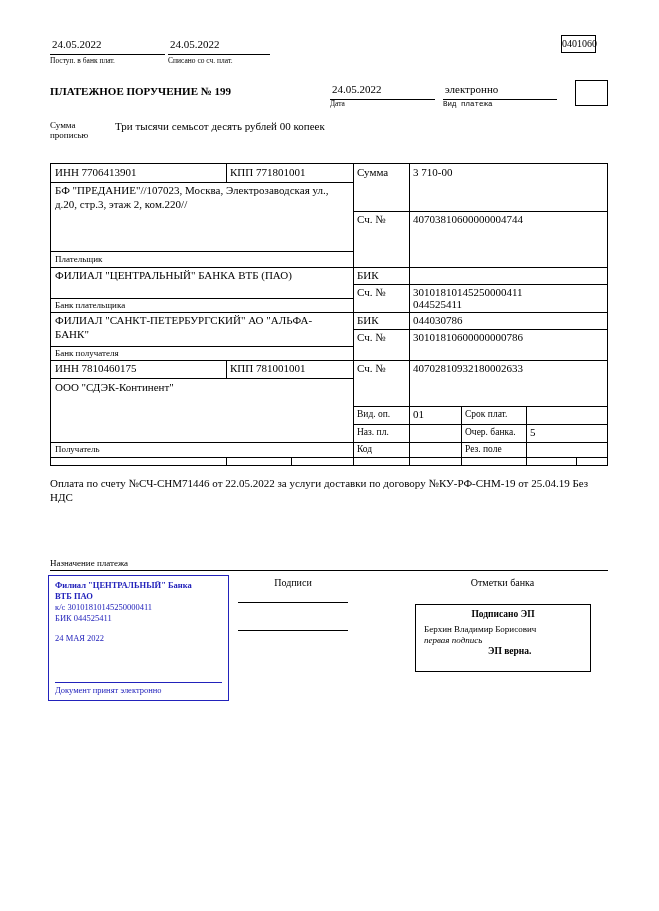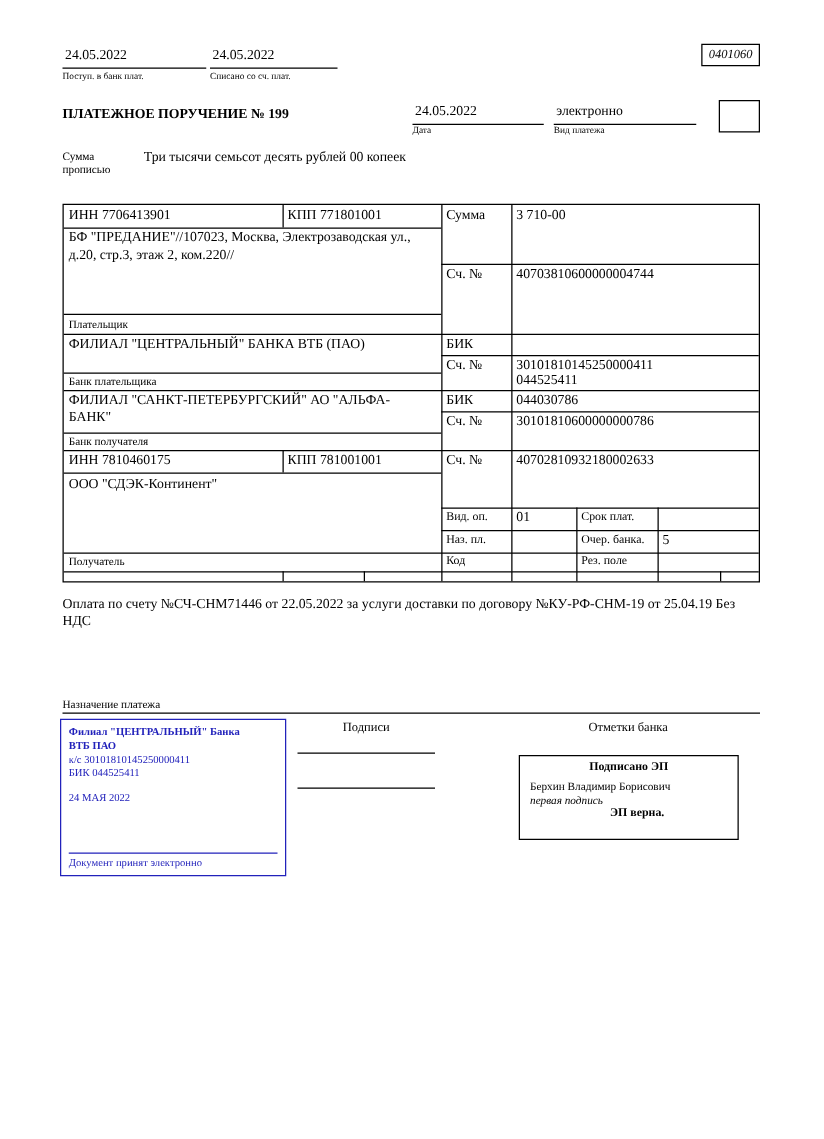--- a/index.html
+++ b/index.html
@@ -40,29 +40,29 @@
 <body>
 
 <div class="page">
 
   <div class="abs t11 ufield" style="left:50px; top:38px; width:111px;">24.05.2022</div>
   <div class="abs tiny" style="left:50px; top:57px;">Поступ. в банк плат.</div>
 
   <div class="abs t11 ufield" style="left:168px; top:38px; width:98px;">24.05.2022</div>
   <div class="abs tiny" style="left:168px; top:57px;">Списано со сч. плат.</div>
 
-  <div class="abs t10 box center" style="left:561px; top:35px; width:47px; height:18px; line-height:16px;font-style:italic;">0401060</div>
+  <div class="abs t10 box center" style="left:561px; top:35px; width:35px; height:18px; line-height:16px;">0401060</div>
 
   <div class="abs t11 b" style="left:50px; top:85px;">ПЛАТЕЖНОЕ ПОРУЧЕНИЕ № 199</div>
 
   <div class="abs t11 ufield" style="left:330px; top:83px; width:101px;">24.05.2022</div>
   <div class="abs tiny" style="left:330px; top:100px;">Дата</div>
 
   <div class="abs t11 ufield" style="left:443px; top:83px; width:110px;">электронно</div>
-  <div class="abs tiny" style="left:443px; top:100px;">Вид платежа</div>
+  <div class="abs tiny" style="left:443px; top:100px;font-family:Liberation Mono, monospace;">Вид платежа</div>
 
   <div class="abs box" style="left:575px; top:80px; width:33px; height:26px;"></div>
 
   <div class="abs t9" style="left:50px; top:120px; width:58px;">Сумма прописью</div>
   <div class="abs t11" style="left:115px; top:120px; width:480px;">Три тысячи семьсот десять рублей 00 копеек</div>
 
   <div class="table">
 
     <div class="hl" style="top:18px;  left:0;     width:302px;"></div>
     <div class="hl" style="top:47px;  left:302px; width:254px;"></div>

